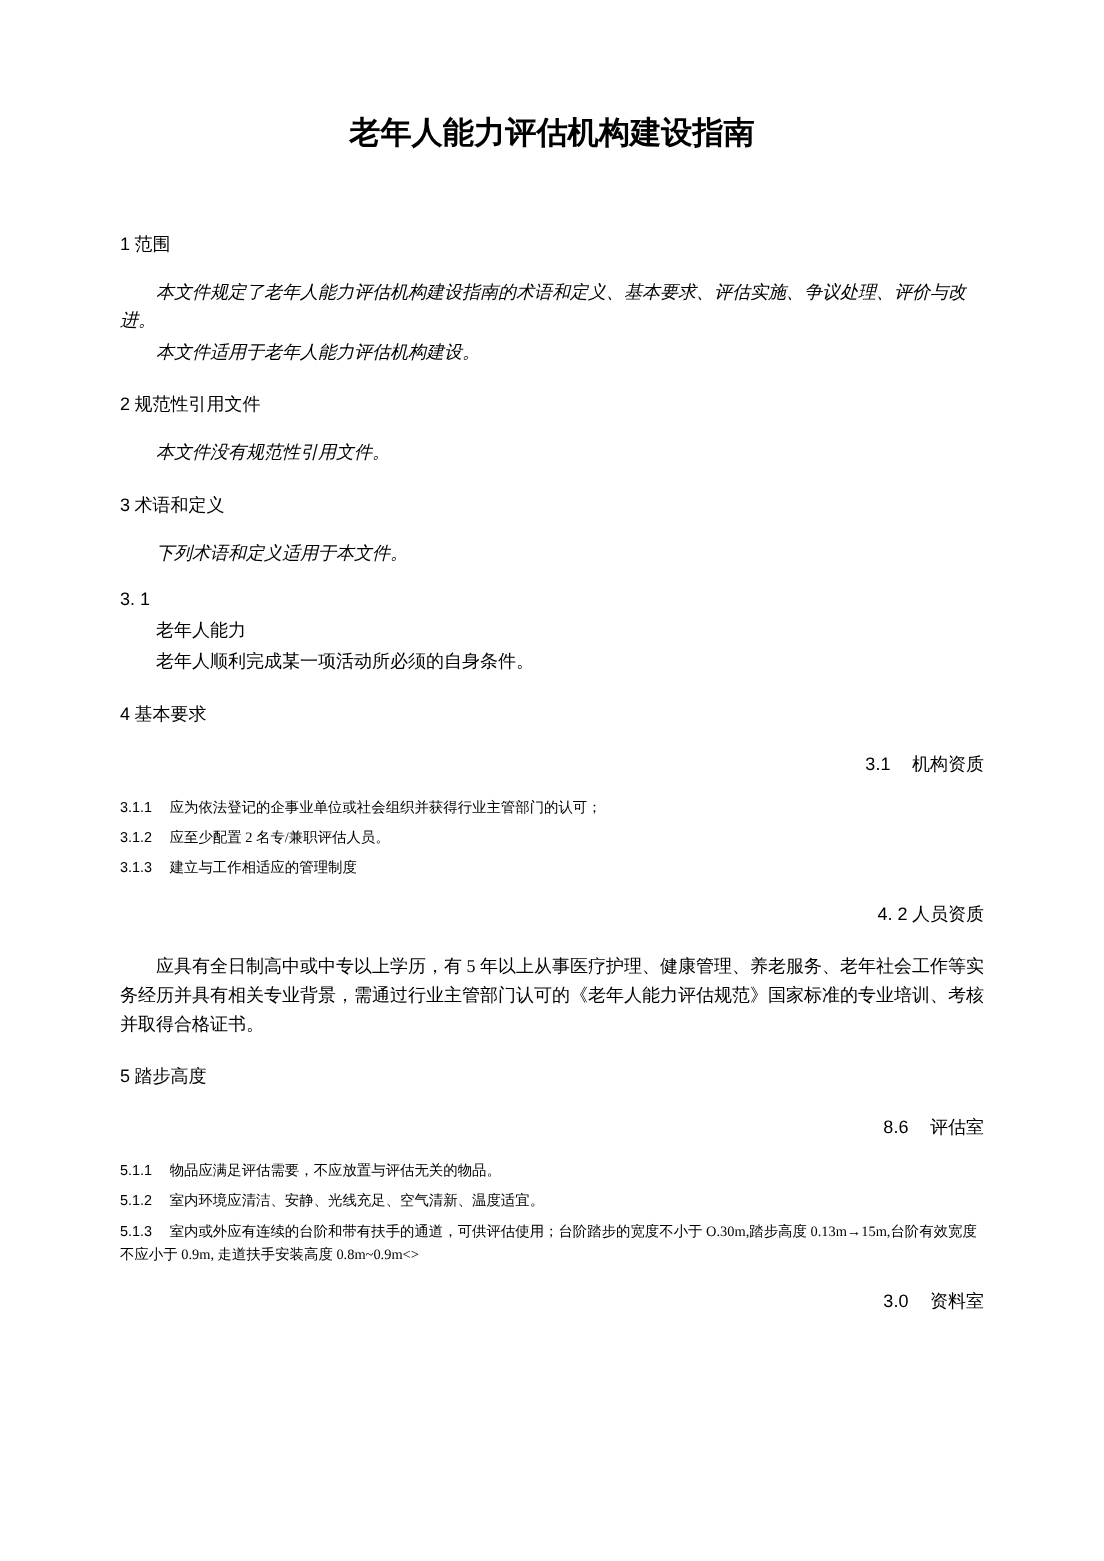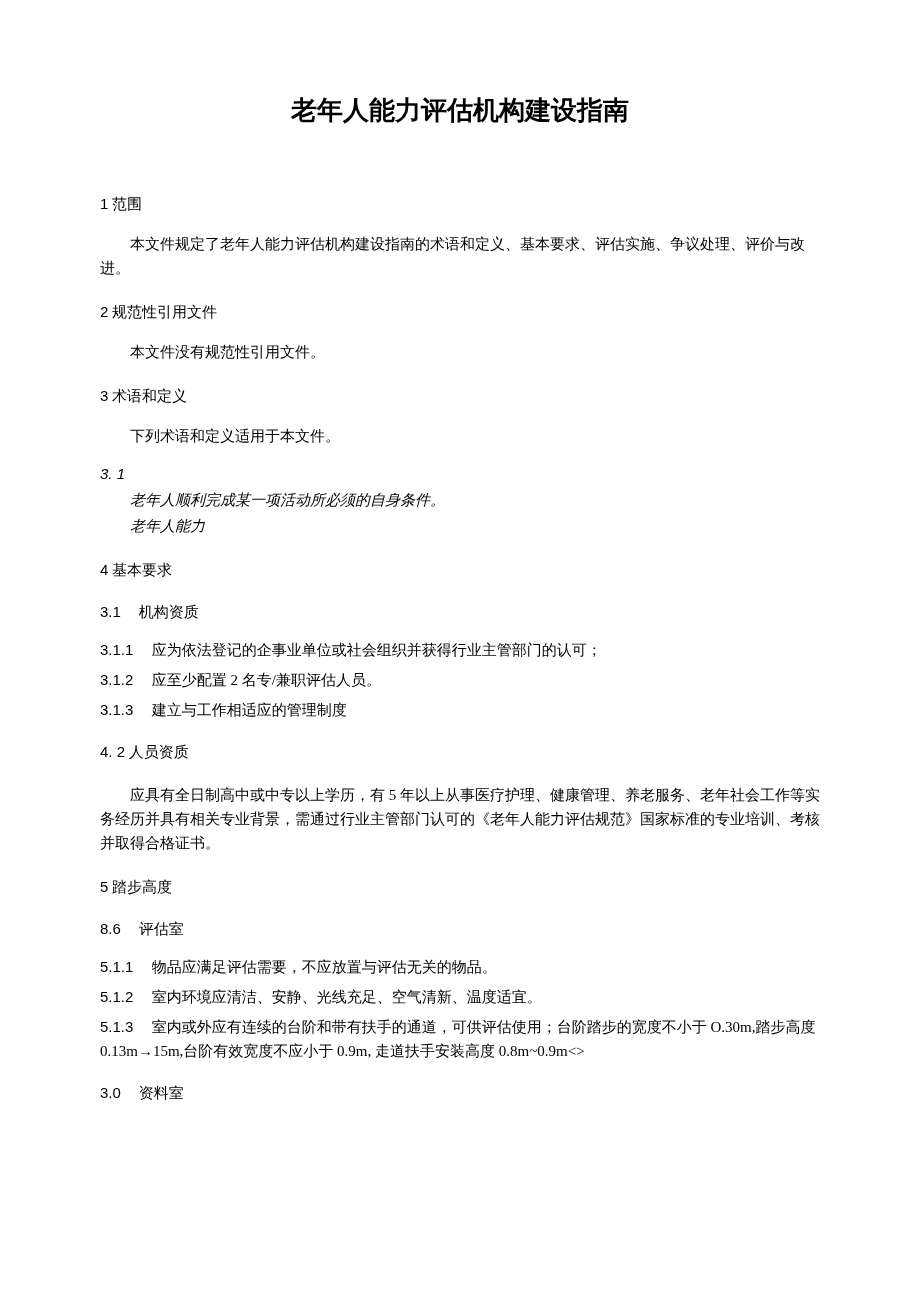--- a/index.html
+++ b/index.html
@@ -34,77 +34,79 @@
     .indent {
       text-indent: 2em;
     }
     .para {
       font-size: 15px;
       margin-bottom: 2px;
     }
     .para-block {
       margin-top: 16px;
       margin-bottom: 14px;
+      font-style: italic;
     }
     .sub-heading {
       font-size: 15px;
       margin-top: 18px;
       margin-bottom: 14px;
+      text-align: right;
     }
     .clause {
-      font-size: 15px;
+      font-size: 12px;
       margin-bottom: 6px;
     }
     .clause-num {
       font-family: Arial, sans-serif;
       display: inline-block;
       min-width: 3.2em;
     }
     .sub-num {
       font-family: Arial, sans-serif;
       display: inline-block;
       margin-right: 1.2em;
     }
     .term-num {
       font-family: Arial, sans-serif;
     }
     .term-block {
       margin-top: 2px;
-      font-style: italic;
     }
   </style>
 </head>
 <body>
 
 <div class="title">老年人能力评估机构建设指南</div>
 
 <div class="section-heading">
   <span class="section-num">1</span> <span>范围</span>
 </div>
 <div class="para-block">
   <div class="para indent">本文件规定了老年人能力评估机构建设指南的术语和定义、基本要求、评估实施、争议处理、评价与改进。</div>
+  <div class="para indent">本文件适用于老年人能力评估机构建设。</div>
 </div>
 
 <div class="section-heading">
   <span class="section-num">2</span> <span>规范性引用文件</span>
 </div>
 <div class="para-block">
   <div class="para indent">本文件没有规范性引用文件。</div>
 </div>
 
 <div class="section-heading">
   <span class="section-num">3</span> <span>术语和定义</span>
 </div>
 <div class="para-block">
   <div class="para indent">下列术语和定义适用于本文件。</div>
 </div>
 <div class="term-block">
   <div class="para"><span class="term-num">3.   1</span></div>
+  <div class="para indent">老年人能力</div>
   <div class="para indent">老年人顺利完成某一项活动所必须的自身条件。</div>
-  <div class="para indent">老年人能力</div>
 </div>
 
 <div class="section-heading">
   <span class="section-num">4</span> <span>基本要求</span>
 </div>
 
 <div class="sub-heading">
   <span class="sub-num">3.1</span><span>机构资质</span>
 </div>
 

